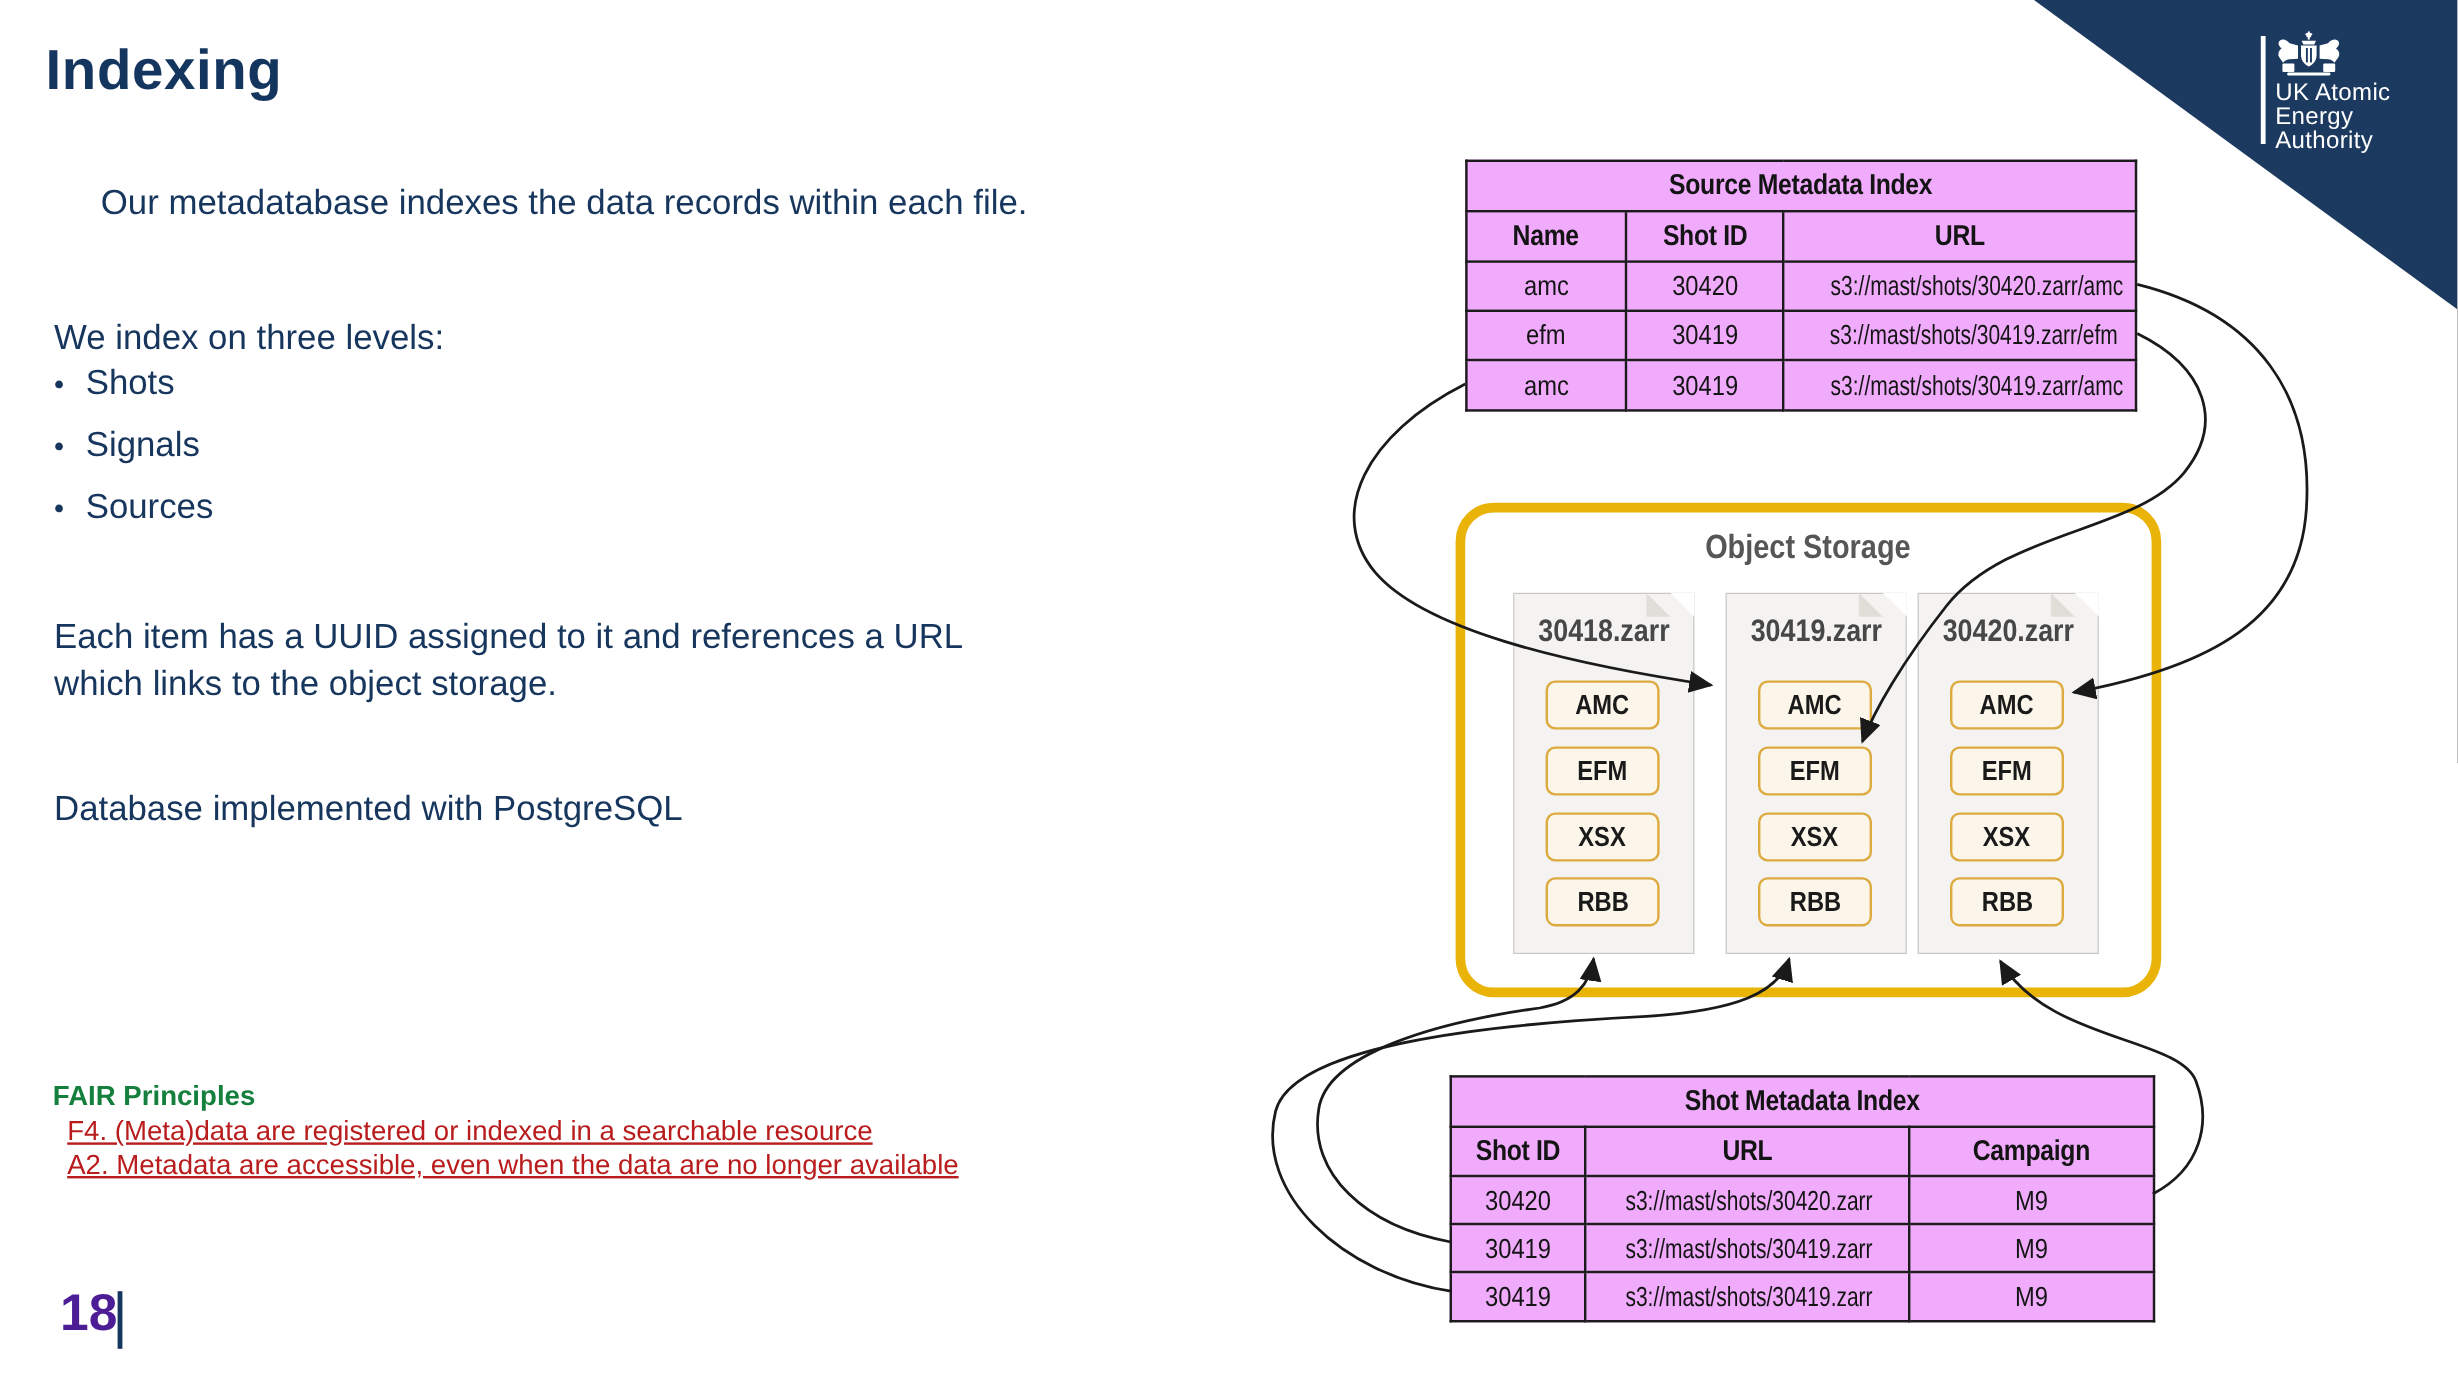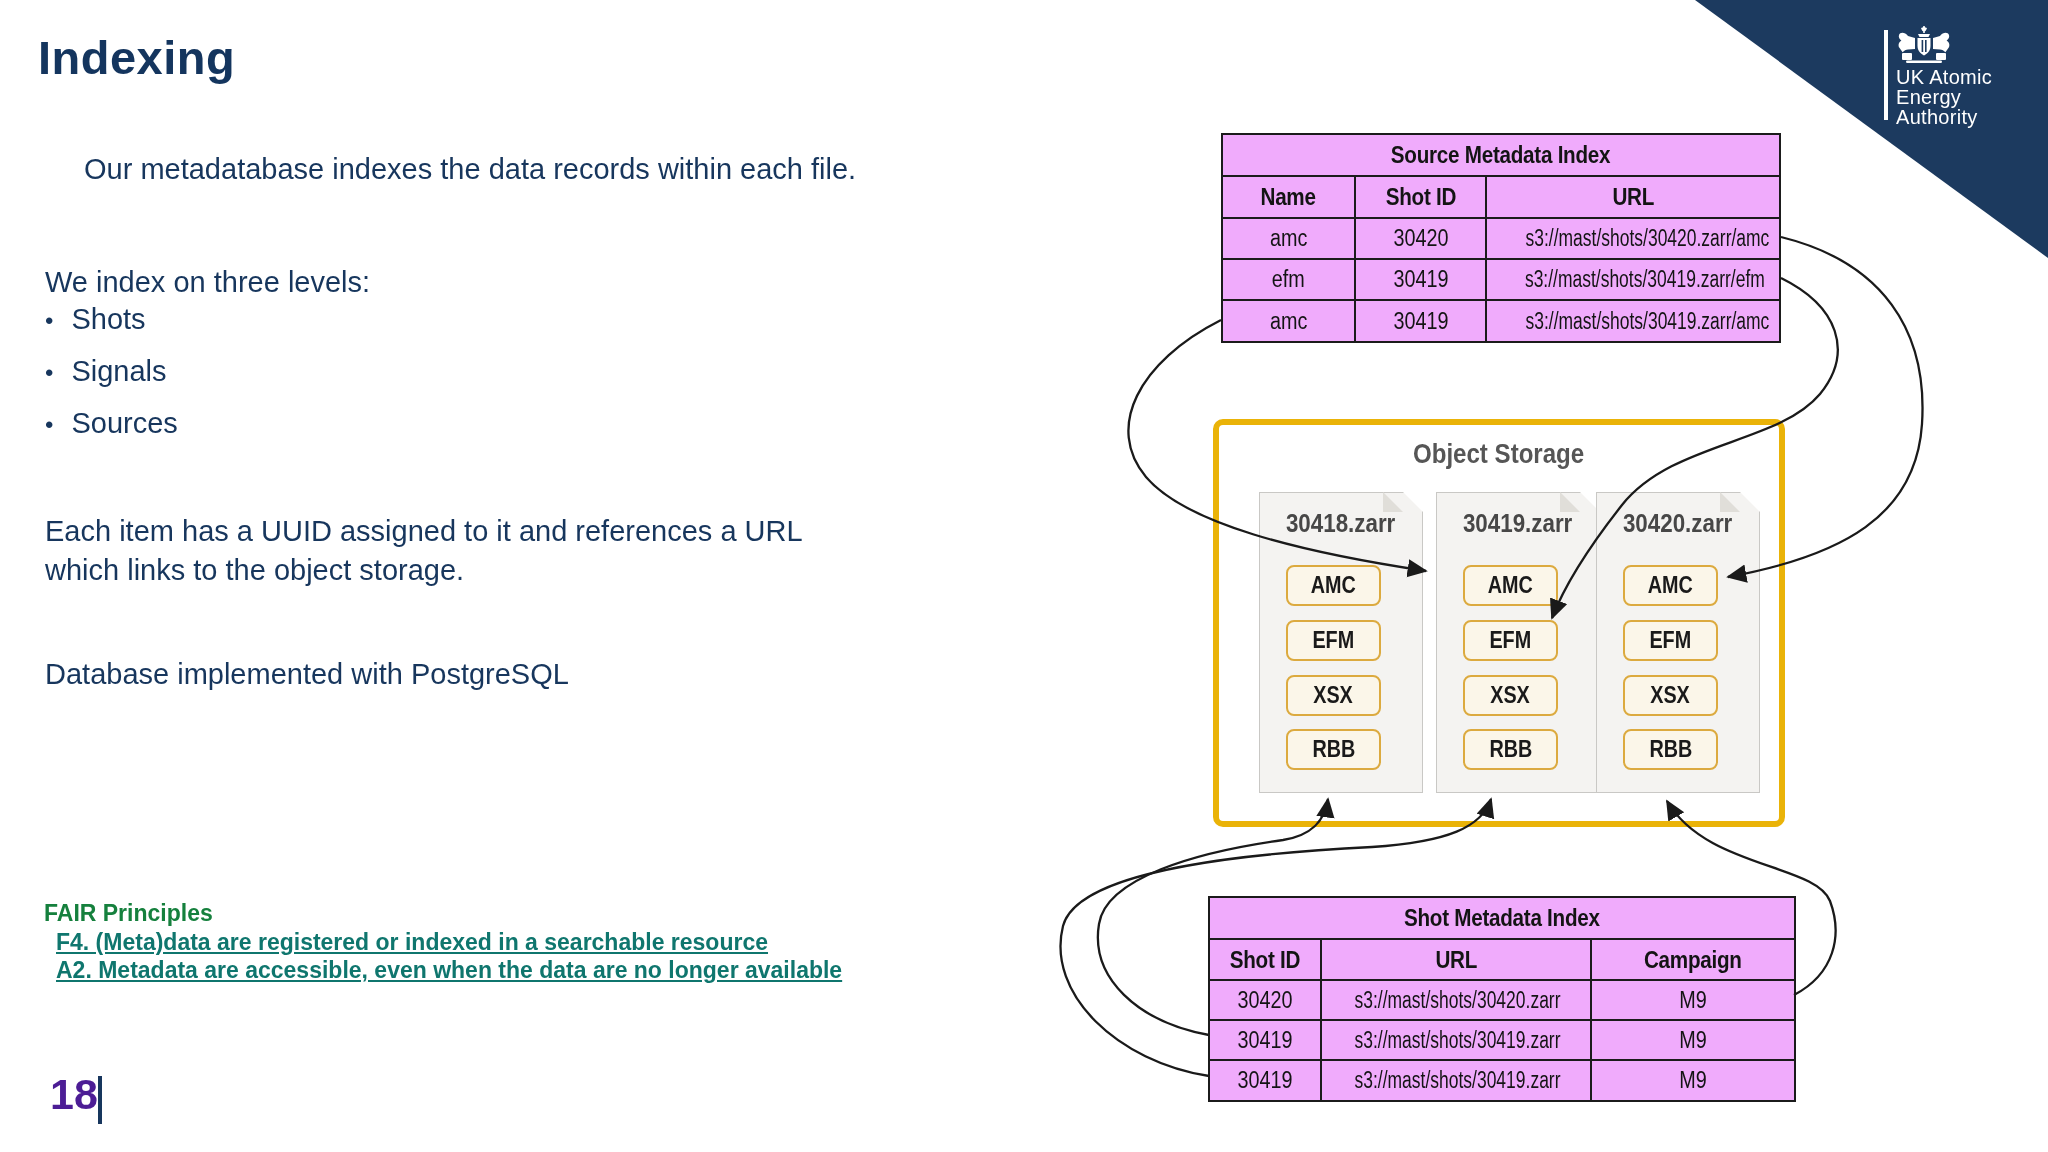--- a/index.html
+++ b/index.html
@@ -6,21 +6,21 @@
   .slide{position:relative;width:2048px;height:1152px;background:#ffffff;overflow:hidden;
          font-family:"Liberation Sans",sans-serif;}
 
   
   .title{position:absolute;left:38px;top:30px;font-size:47px;font-weight:bold;
          color:#14355e;letter-spacing:0.5px;}
   .p{position:absolute;left:45px;color:#17365d;font-size:29px;line-height:39px;}
   .bullet-item{position:absolute;left:45px;color:#17365d;font-size:29px;display:flex;align-items:center;}
   .bullet-item .dot{font-size:24px;margin-right:18px;position:relative;top:1px;}
   .fair-head{position:absolute;left:44px;font-size:23px;font-weight:bold;color:#15803d;}
-  .fair-link{position:absolute;left:56px;font-size:23px;font-weight:bold;color:#0f766e;
+  .fair-link{position:absolute;left:56px;font-size:23px;font-weight:normal;color:#b91c1c;
              text-decoration:underline;cursor:pointer;white-space:nowrap;}
   .pagenum{position:absolute;left:50px;top:1070px;font-size:43px;font-weight:bold;color:#4c1d95;}
   .pagebar{position:absolute;left:98px;top:1076px;width:4px;height:48px;background:#17365d;}
 
   
   .corner{position:absolute;left:1695px;top:0;width:353px;height:258px;background:#1c3a5f;
           clip-path:polygon(0 0,100% 0,100% 100%);}
   .logo{position:absolute;left:1884px;top:26px;width:170px;height:110px;color:#ffffff;}
   .logo-bar{position:absolute;left:0;top:4px;width:4px;height:90px;background:#ffffff;}
   .logo-crest{position:absolute;left:12px;top:0;}
@@ -31,24 +31,24 @@
   .dtable{position:absolute;border-collapse:collapse;table-layout:fixed;background:#f0abfc;}
   .dtable td{border:2px solid #1b1b1b;text-align:center;vertical-align:middle;padding:0;
              color:#141414;font-size:23px;overflow:hidden;white-space:nowrap;}
   .ttl{font-weight:bold;font-size:24px;letter-spacing:-0.3px;}
   .hd{font-weight:bold;font-size:24px;letter-spacing:-0.3px;}
   .cx{display:inline-block;transform:scaleX(0.86);transform-origin:50% 50%;white-space:nowrap;}
   .cx2{display:inline-block;transform:scaleX(0.76);transform-origin:50% 50%;white-space:nowrap;}
 
   
   .storage{position:absolute;left:1213px;top:419px;width:560px;height:396px;
-           border:6px solid #eab308;border-radius:10px;background:#ffffff;}
+           border:8px solid #eab308;border-radius:32px;background:#ffffff;padding-left:12px;}
   .storage-label{position:absolute;left:0;top:13px;width:100%;text-align:center;
                  font-size:28px;font-weight:bold;color:#565656;}
-  .zarr{position:absolute;top:67px;width:164px;height:301px;background:#f4f3f1;
+  .zarr{position:absolute;top:67px;width:151px;height:301px;background:#f4f3f1;
         border:1px solid #c9c8c5;box-sizing:border-box;}
   .zarr::before{content:"";position:absolute;top:-1px;right:-1px;width:0;height:0;
         border-top:20px solid #ffffff;border-left:20px solid transparent;}
   .zarr::after{content:"";position:absolute;top:-1px;right:-1px;width:0;height:0;
         border-bottom:20px solid #e0ded9;border-right:20px solid transparent;margin-right:0;
         transform:translate(-20px,0);}
   .zarr-name{position:absolute;left:0;top:15px;width:100%;text-align:center;
              font-size:26px;font-weight:bold;color:#474747;}
   .sig{position:absolute;left:26px;width:95px;height:41px;background:#fbf6e9;
        border:2px solid #dcaa3f;border-radius:8px;box-sizing:border-box;

